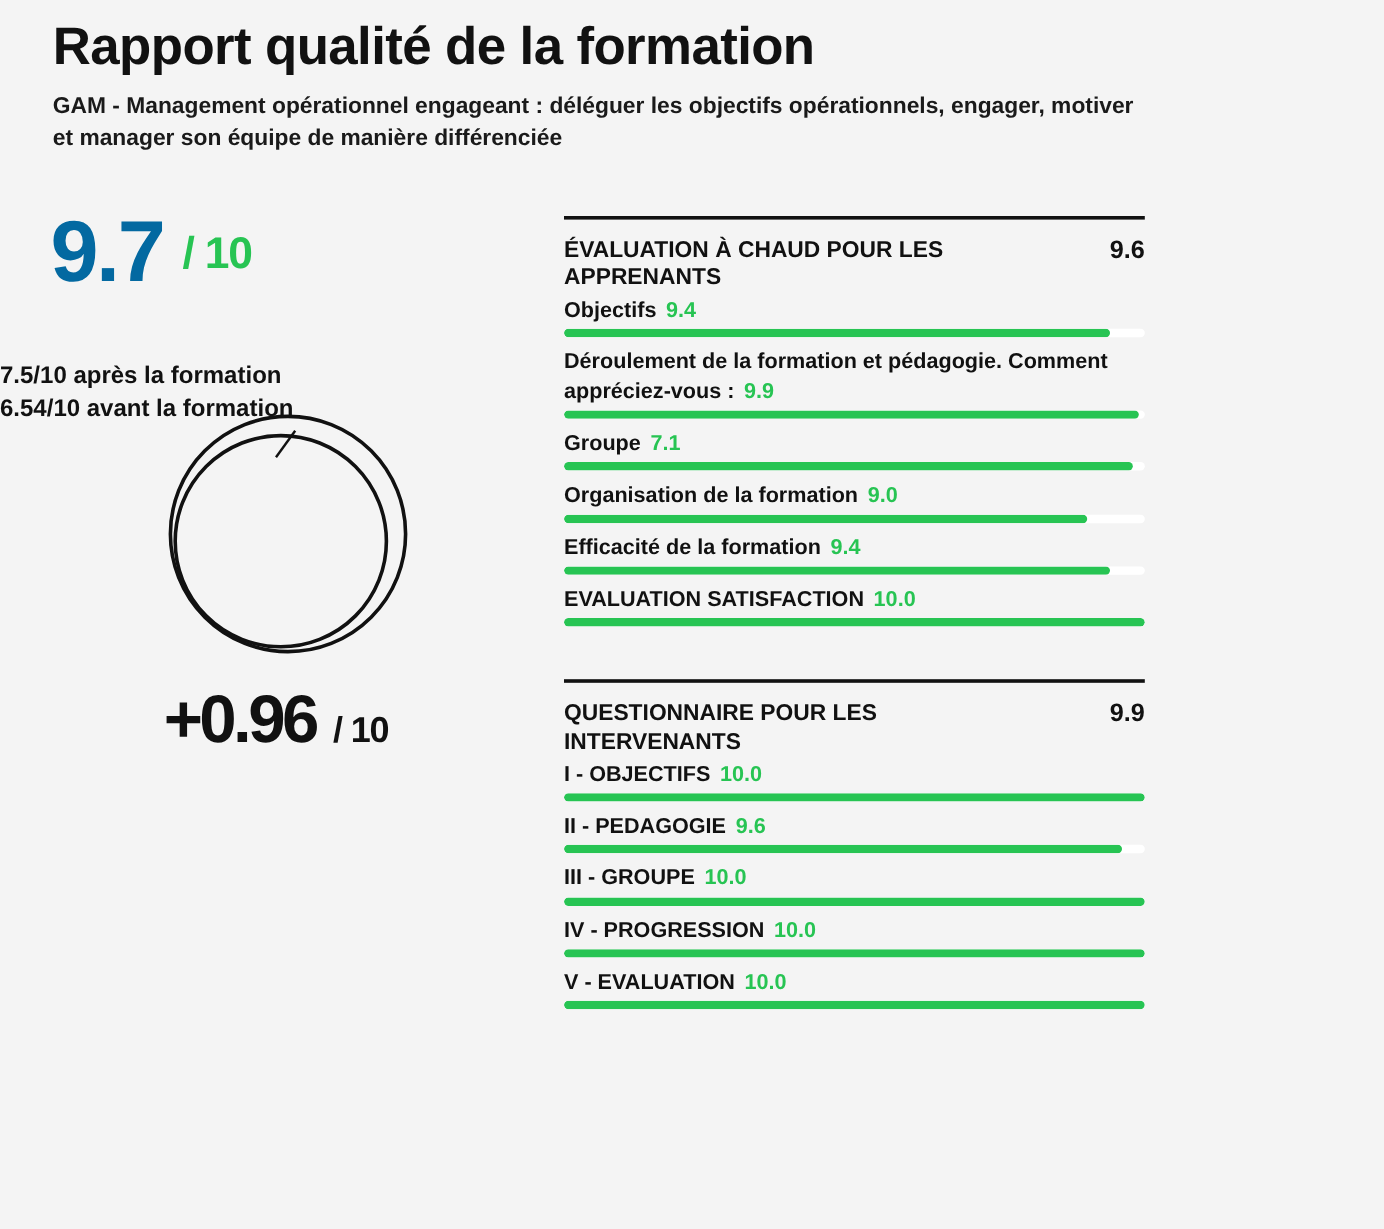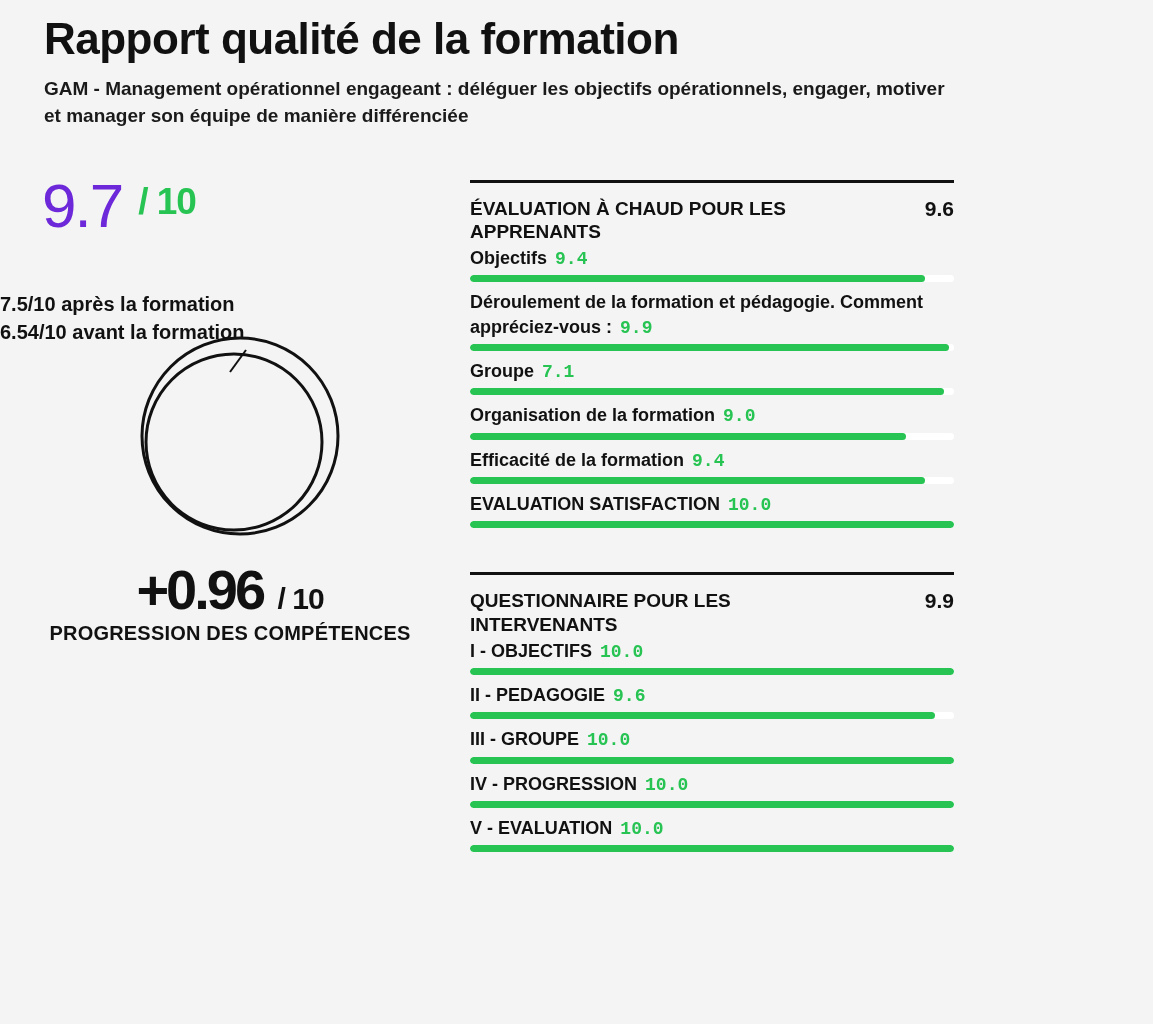--- a/index.html
+++ b/index.html
@@ -38,23 +38,23 @@
   .left { width: 470px; position: relative; }
   .right { flex: 1; padding-right: 50px; }
 
   
   .global-score {
     margin-left: 42px;
     display: flex;
     align-items: flex-end;
   }
   .global-score .value {
-    font-size: 62px;
-    font-weight: normal;
-    color: #6d28d9;
+    font-size: 72px;
+    font-weight: bold;
+    color: #0369a1;
     line-height: 0.85;
     letter-spacing: -2px;
   }
   .global-score .outof {
     font-size: 37px;
     font-weight: bold;
     color: #27c453;
     margin-left: 16px;
     margin-bottom: 9px;
     letter-spacing: -1px;
@@ -144,21 +144,21 @@
   }
 
   .item { margin-bottom: 8px; }
   .item-label {
     font-size: 18px;
     font-weight: bold;
     line-height: 1.35;
     color: #111111;
     margin-bottom: 4px;
   }
-  .item-label .num { color: #27c453; margin-left: 8px; font-family: Liberation Mono, monospace; }
+  .item-label .num { color: #27c453; margin-left: 8px; }
   .bar-track {
     height: 7px;
     width: 100%;
     background: #ffffff;
     border-radius: 4px;
     overflow: hidden;
   }
   .bar-fill {
     height: 7px;
     background: #27c453;
@@ -192,21 +192,20 @@
         <svg class="circle-svg" width="250" height="216" viewBox="0 0 250 216">
           <circle cx="122" cy="112" r="98" fill="none" stroke="#111111" stroke-width="3"></circle>
           <circle cx="116" cy="118" r="88" fill="none" stroke="#111111" stroke-width="3"></circle>
           <line x1="112" y1="48" x2="128" y2="26" stroke="#111111" stroke-width="2"></line>
         </svg>
       </div>
 
       <div class="progression">
         <span class="pval">+0.96</span>
         <span class="pout">/ 10</span>
-        <div class="plabel">PROGRESSION DES COMPÉTENCES</div>
       </div>
 
     </div>
 
     <div class="right">
 
       <div class="section">
         <div class="rule"></div>
         <div class="section-head">
           <div class="stitle">ÉVALUATION À CHAUD POUR LES APPRENANTS</div>

